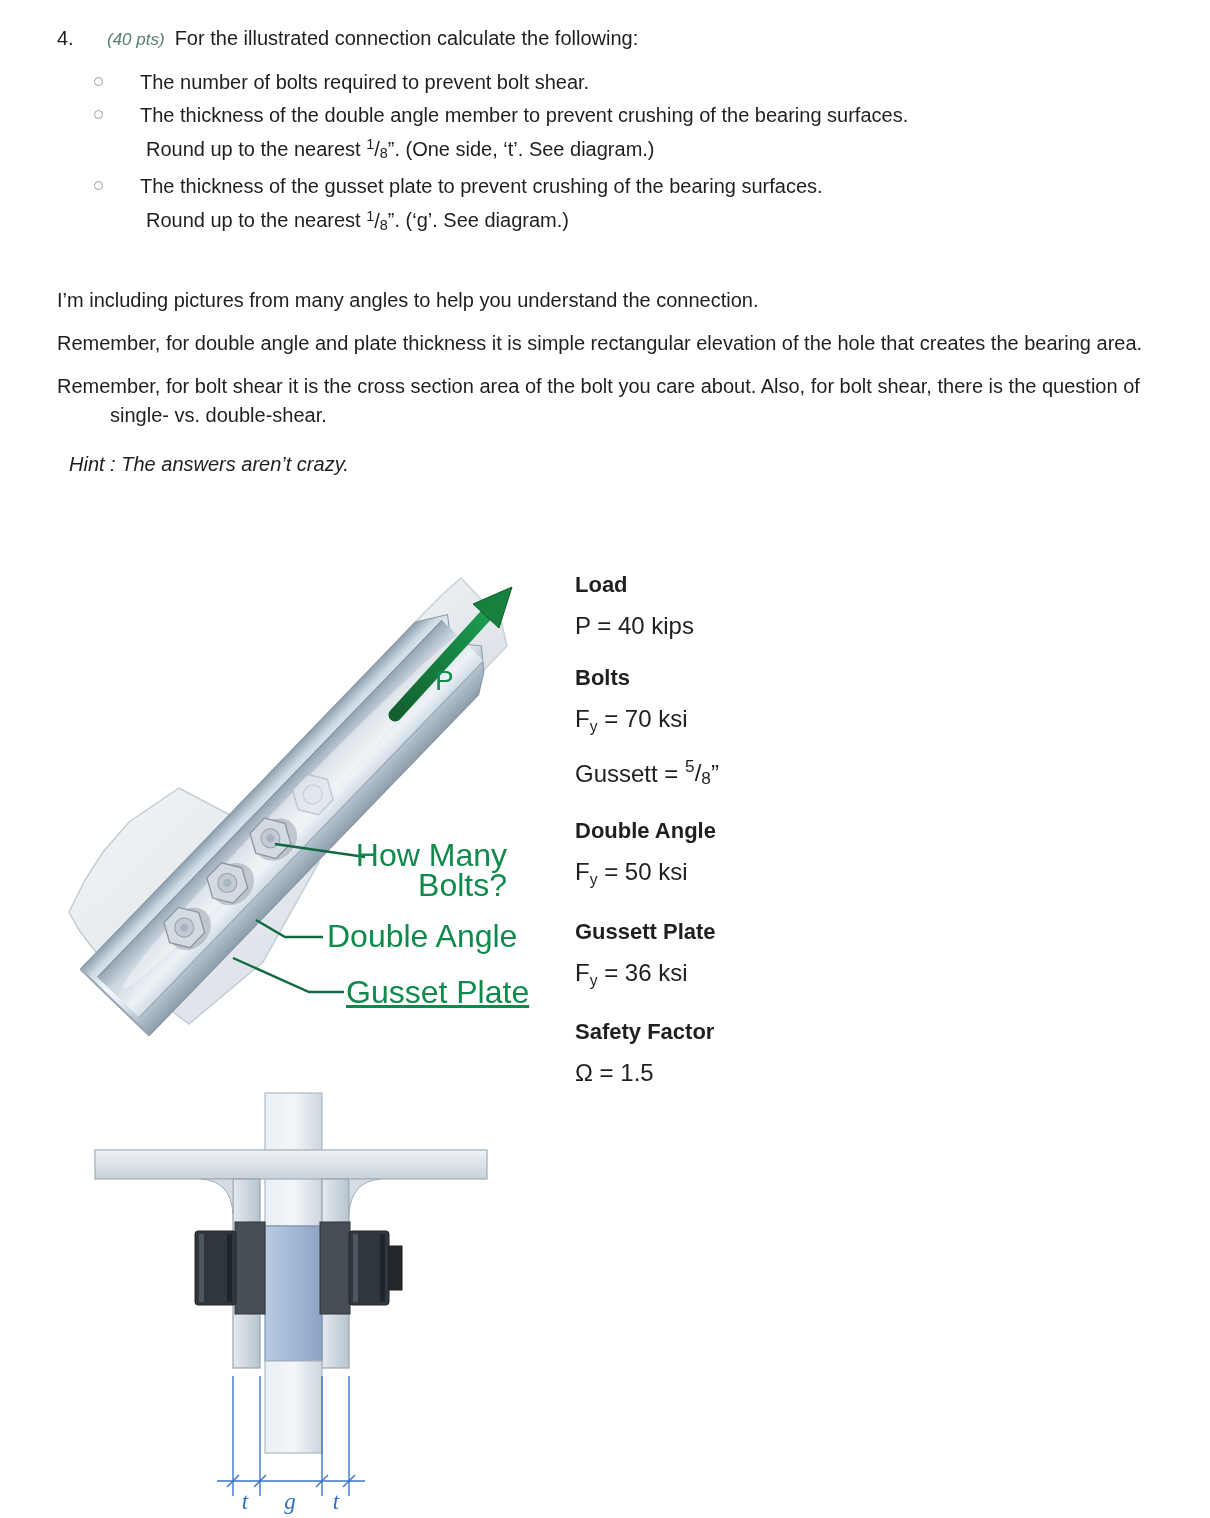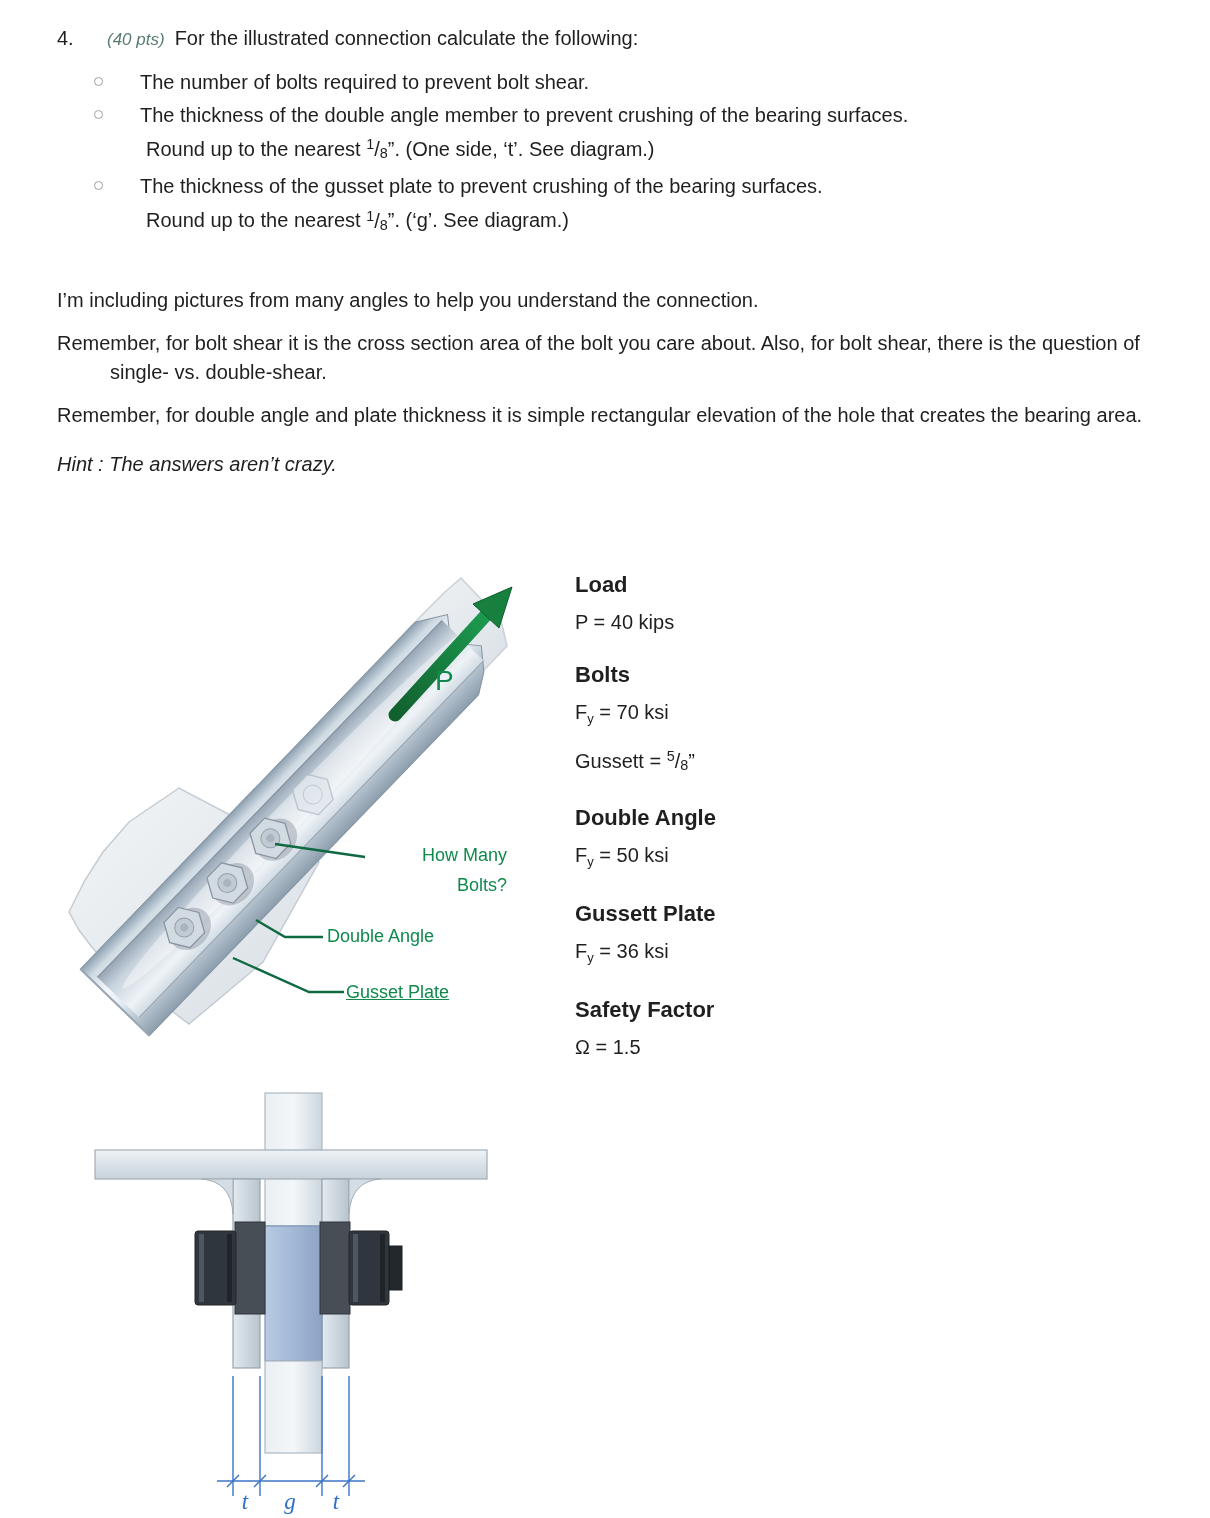--- a/index.html
+++ b/index.html
@@ -22,33 +22,33 @@
   }
   .l2 { display:block; padding-left:6px; }
   .frac .fnum { font-size:0.72em; vertical-align:0.5em; }
   .frac .fden { font-size:0.72em; vertical-align:-0.15em; }
   
   .para { margin:14px 0 0; max-width:1105px; }
   .p1 { margin-top:46px; }
   .hang { padding-left:53px; text-indent:-53px; }
   .hl-wrap { margin-top:28px; }
   mark.hl { background:#ffe569; color:inherit; padding:3px 3px; }
-  .hint { margin-top:20px; font-style:italic; }
+  .hint { margin-top:20px; font-style:italic;margin-left:12px; }
   
   .figure { position:absolute; left:57px; top:560px; width:1105px; height:480px; }
   .figure svg { position:absolute; left:0; top:0; }
-  .fig-label { position:absolute; color:#0f8a4c; font-size:18px; line-height:30px; }
+  .fig-label { position:absolute; color:#0f8a4c; font-size:32px; line-height:30px; }
   .lbl-bolts { left:280px; top:280px; width:170px; text-align:right; }
   .lbl-da { left:270px; top:361px; }
   .lbl-gp { left:289px; top:417px;text-decoration:underline; }
   
   .panel { position:absolute; left:518px; top:6px; width:280px; }
   .p-sec { margin-bottom:23px; }
   .p-title { font-size:22px; font-weight:bold; margin:4px 0 9px; }
-  .p-line { font-size:20px; margin:0 0 9px; }
+  .p-line { font-size:24px; margin:12px 0 9px; }
   .sub { font-size:0.65em; vertical-align:-0.3em; }
   
   .diagram { position:absolute; left:93px; top:1088px; }
   .dim-label { font-family:"Liberation Serif", serif; font-style:italic; font-size:23px; fill:#2f6ec6; }
   .p-arrow-label { font-family:"Liberation Sans", sans-serif; font-size:28px; fill:#0f8a4c; }
 </style>
 </head>
 <body>
 
 <div class="page">
@@ -65,22 +65,22 @@
       <span>The thickness of the double angle member to prevent crushing of the bearing surfaces.</span>
       <span class="l2"><span>Round up to the nearest </span><span class="frac"><span class="fnum">1</span><span class="fslash">/</span><span class="fden">8</span></span><span>”. (One side, ‘t’. See diagram.)</span></span>
     </li>
     <li>
       <span>The thickness of the gusset plate to prevent crushing of the bearing surfaces.</span>
       <span class="l2"><span>Round up to the nearest </span><span class="frac"><span class="fnum">1</span><span class="fslash">/</span><span class="fden">8</span></span><span>”. (‘g’. See diagram.)</span></span>
     </li>
   </ul>
 
   <p class="para p1">I’m including pictures from many angles to help you understand the connection.</p>
+  <p class="para hang">Remember, for double angle and plate thickness it is simple rectangular elevation of the hole that creates the bearing area.</p>
   <p class="para hang">Remember, for bolt shear it is the cross section area of the bolt you care about. Also, for bolt shear, there is the question of single- vs. double-shear.</p>
-  <p class="para hang">Remember, for double angle and plate thickness it is simple rectangular elevation of the hole that creates the bearing area.</p>
   <p class="para hint">Hint : The answers aren’t crazy.</p>
 
   <div class="figure">
     <svg width="510" height="478" viewBox="0 0 510 478">
       <defs>
         <linearGradient id="gm" gradientUnits="userSpaceOnUse" x1="0" y1="-48" x2="0" y2="48">
           <stop offset="0" stop-color="#8da0b0"></stop>
             <stop offset="0.13" stop-color="#cfdae3"></stop>
           <stop offset="0.36" stop-color="#f5f9fc"></stop>
             <stop offset="0.55" stop-color="#e4ecf2"></stop>

